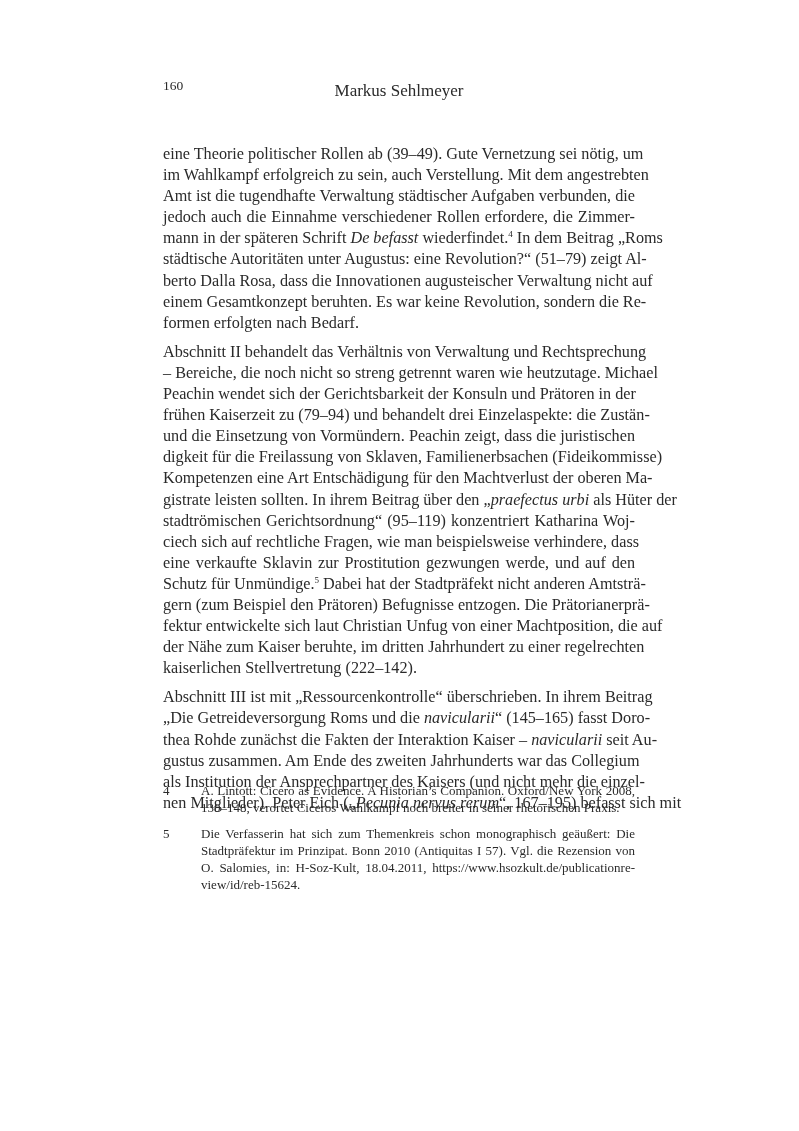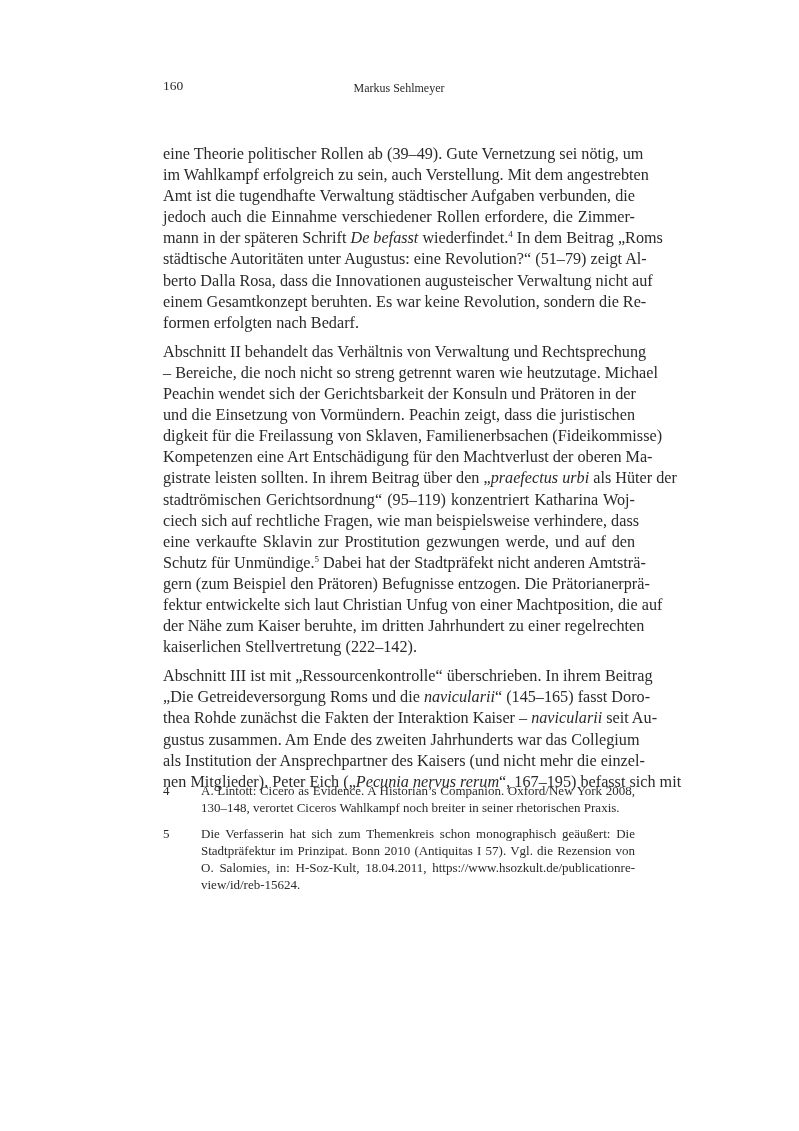--- a/index.html
+++ b/index.html
@@ -1,20 +1,20 @@
 <!DOCTYPE html>
 <html><head>
 <meta charset="utf-8">
 <style>
   html, body { margin: 0; padding: 0; background: #ffffff; }
   body { width: 799px; height: 1131px; position: relative; overflow: hidden;
          font-family: "Liberation Serif", "DejaVu Serif", serif; color: #2a2a2a; }
   .header { position: absolute; top: 78px; left: 163px; width: 472px; height: 24px; }
   .page-num { position: absolute; left: 0; top: 0; font-size: 13.5px; }
-  .running-head { position: absolute; left: 0; right: 0; top: 3px; text-align: center; font-size: 12px; }
+  .running-head { position: absolute; left: 0; right: 0; top: 3px; text-align: center; font-size: 17px; }
   .body-text { position: absolute; top: 144px; left: 163px; width: 472px; }
   .para { margin: 0 0 8px 0; }
   .line { display: block; font-size: 16.2px; line-height: 21.1px; height: 21.1px;
           text-align: justify; text-align-last: justify; white-space: nowrap; overflow: visible; }
   .line.last { text-align-last: left; }
   sup.fn { font-size: 9px; vertical-align: 6px; line-height: 0; }
   i { font-style: italic; }
   .footnotes { position: absolute; top: 782px; left: 163px; width: 472px; }
   .fn-item { position: relative; margin-bottom: 9px; }
   .fn-num { position: absolute; left: 0; top: 0; font-size: 13px; line-height: 17px; }
@@ -40,20 +40,21 @@
       <span class="line">mann in der späteren Schrift <i>De befasst</i> wiederfindet.<sup class="fn">4</sup> In dem Beitrag „Roms</span>
       <span class="line">städtische Autoritäten unter Augustus: eine Revolution?“ (51–79) zeigt Al-</span>
       <span class="line">berto Dalla Rosa, dass die Innovationen augusteischer Verwaltung nicht auf</span>
       <span class="line">einem Gesamtkonzept beruhten. Es war keine Revolution, sondern die Re-</span>
       <span class="line last">formen erfolgten nach Bedarf.</span>
     </div>
     <div class="para">
       <span class="line">Abschnitt II behandelt das Verhältnis von Verwaltung und Rechtsprechung</span>
       <span class="line">– Bereiche, die noch nicht so streng getrennt waren wie heutzutage. Michael</span>
       <span class="line">Peachin wendet sich der Gerichtsbarkeit der Konsuln und Prätoren in der</span>
+      <span class="line">frühen Kaiserzeit zu (79–94) und behandelt drei Einzelaspekte: die Zustän-</span>
       <span class="line">und die Einsetzung von Vormündern. Peachin zeigt, dass die juristischen</span>
       <span class="line">digkeit für die Freilassung von Sklaven, Familienerbsachen (Fideikommisse)</span>
       <span class="line">Kompetenzen eine Art Entschädigung für den Machtverlust der oberen Ma-</span>
       <span class="line">gistrate leisten sollten. In ihrem Beitrag über den „<i>praefectus urbi</i> als Hüter der</span>
       <span class="line">stadtrömischen Gerichtsordnung“ (95–119) konzentriert Katharina Woj-</span>
       <span class="line">ciech sich auf rechtliche Fragen, wie man beispielsweise verhindere, dass</span>
       <span class="line">eine verkaufte Sklavin zur Prostitution gezwungen werde, und auf den</span>
       <span class="line">Schutz für Unmündige.<sup class="fn">5</sup> Dabei hat der Stadtpräfekt nicht anderen Amtsträ-</span>
       <span class="line">gern (zum Beispiel den Prätoren) Befugnisse entzogen. Die Prätorianerprä-</span>
       <span class="line">fektur entwickelte sich laut Christian Unfug von einer Machtposition, die auf</span>

